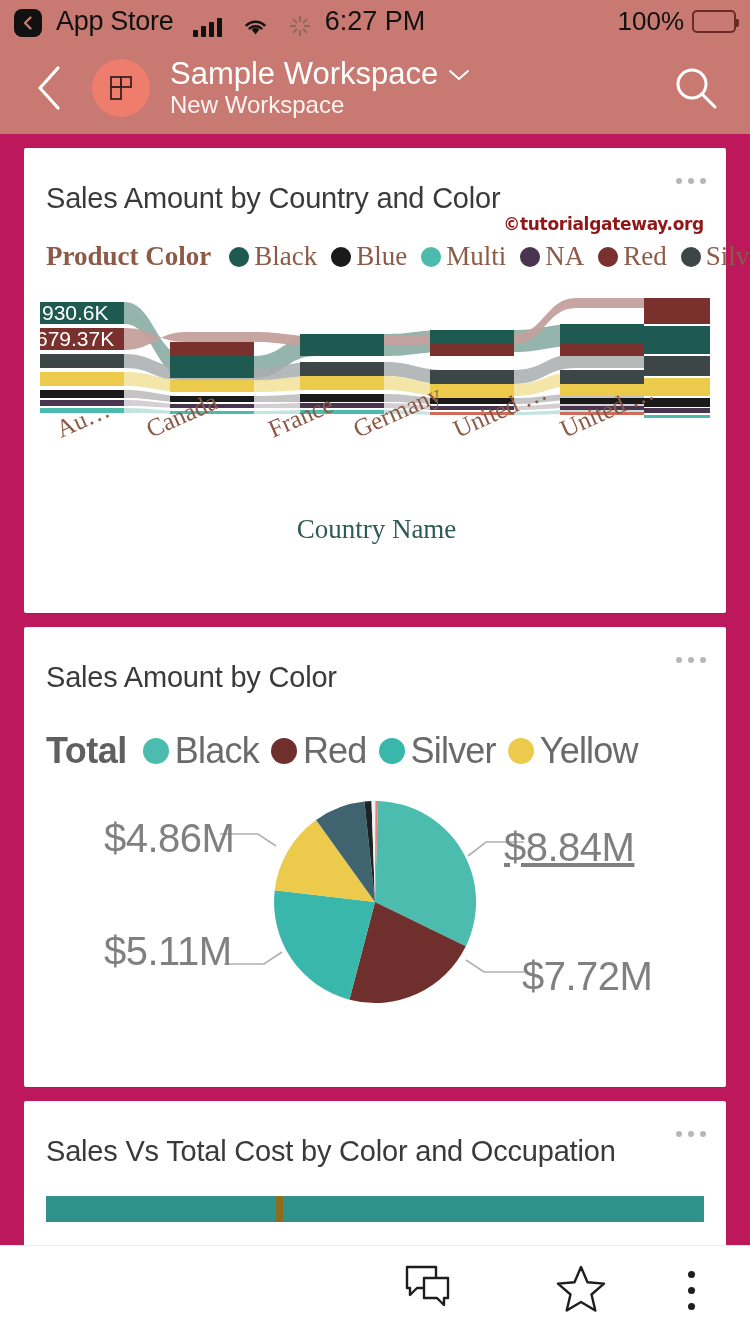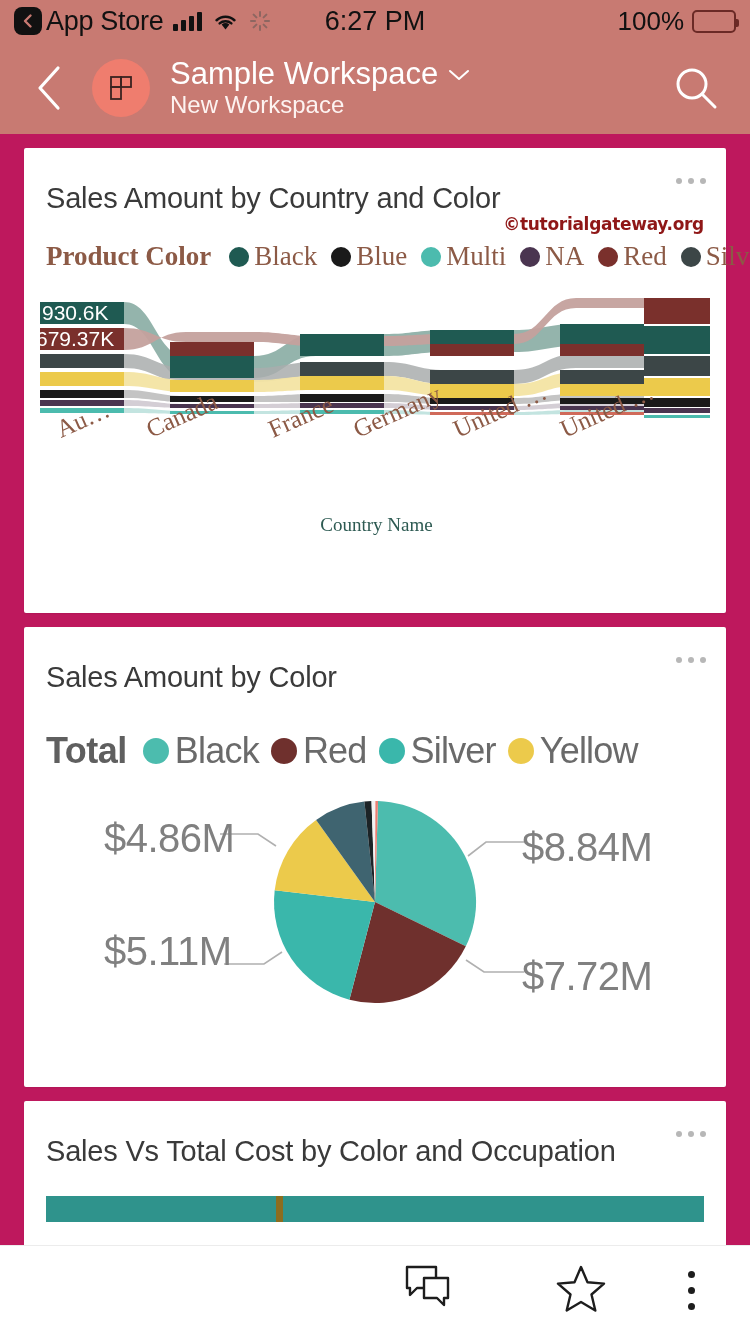--- a/index.html
+++ b/index.html
@@ -10,21 +10,21 @@
     overflow: hidden;
   }
   .phone { position: relative; width: 750px; height: 1334px; background: #f1f0ef; }
 
   
   .statusbar {
     position: relative; height: 42px; background: #c87a72;
     display: flex; align-items: center; color: #111;
     font-size: 27px; padding: 0 14px;
   }
-  .sb-left { display: flex; align-items: center; gap: 4px; }
+  .sb-left { display: flex; align-items: flex-end; gap: 14px; }
   .sb-back {
     width: 28px; height: 28px; background: #111; border-radius: 8px;
     display: flex; align-items: center; justify-content: center;
   }
   .sb-back svg { display:block; }
   .sb-appname { font-size: 27px; letter-spacing: -0.3px; color:#111; }
   .sb-signal { display: flex; align-items: flex-end; gap: 3px; height: 20px; margin-left: 6px;}
   .sb-signal i { display: block; width: 5px; background: #111; border-radius: 1px; }
   .sb-signal i:nth-child(1){height:7px}
   .sb-signal i:nth-child(2){height:11px}
@@ -100,21 +100,21 @@
   
   .ribbon-wrap { padding: 26px 7px 0 0; }
   .axis-labels { position: relative; height: 78px; margin: 0 0 0 0; }
   .axis-tick {
     position: absolute; top: 0;
     font-family: "Liberation Serif", serif; font-size: 25px; color: #8c5a46;
     transform-origin: left top; transform: rotate(-24deg); white-space: nowrap;
   }
   .axis-title {
     text-align: center; font-family: "Liberation Serif", serif;
-    font-size: 19px; color: #2d5a52; padding: 18px 0 30px 3px;
+    font-size: 27px; color: #2d5a52; padding: 18px 0 30px 3px;
   }
 
   
   .legend2 { display:flex; align-items:center; padding: 36px 0 0 22px; gap:0; }
   .legend2-title { font-size: 36px; color:#5f5f5f; font-weight:700; margin-right:16px; letter-spacing:-0.5px;}
   .legend2-item { display:flex; align-items:center; margin-right: 12px; white-space:nowrap; }
   .legend2-dot { width:26px; height:26px; border-radius:50%; margin-right:6px; flex:none;}
   .legend2-label { font-size:36px; color:#6a6a6a; letter-spacing:-0.8px;}
 
   .pie-area { position: relative; height: 270px; margin-top: 4px; }
@@ -403,21 +403,21 @@
             <path d="M0,0 L0.4,-101 A101,101 0 0 1 3,-101 Z" fill="#ea7e72"></path>
           </g>
 
           <g stroke="#b0b0b0" stroke-width="1.6" fill="none">
             <path d="M444,80 L462,66 L500,66"></path>
             <path d="M442,184 L460,196 L500,196"></path>
             <path d="M258,176 L240,188 L200,188"></path>
             <path d="M252,70 L234,58 L196,58"></path>
           </g>
         </svg>
-        <span class="pie-label" style="left:498px; top:49px;">$8.84M</span>
+        <span class="pie-label" style="left:480px; top:49px;text-decoration:underline;">$8.84M</span>
         <span class="pie-label" style="left:498px; top:178px;">$7.72M</span>
         <span class="pie-label" style="left:80px;  top:153px;">$5.11M</span>
         <span class="pie-label" style="left:80px;  top:40px;">$4.86M</span>
       </div>
     </div>
 
     <div class="card" style="height:160px;">
       <div class="card-title">Sales Vs Total Cost by Color and Occupation</div>
       <div class="card-menu">
           <i></i>

